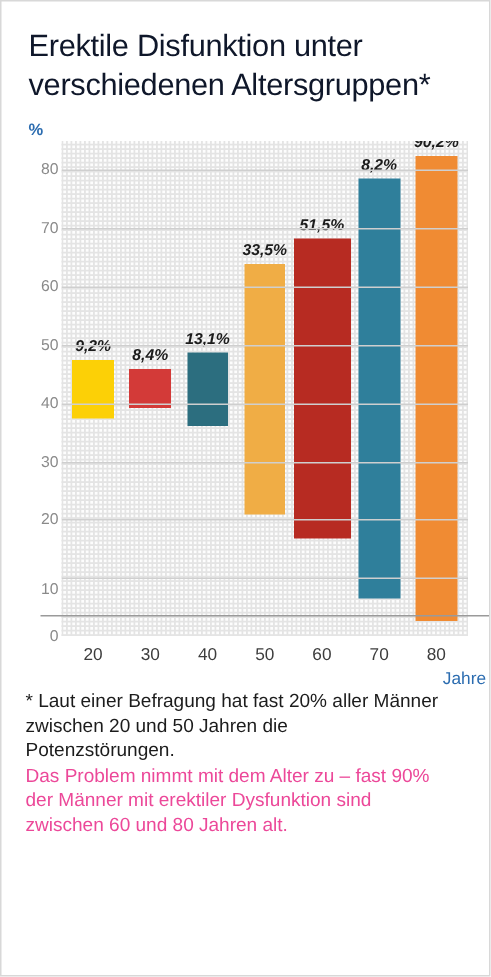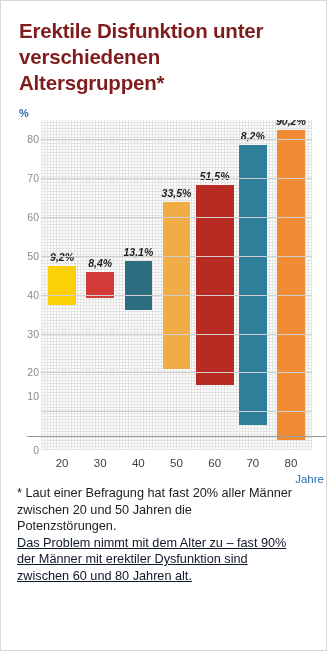--- a/index.html
+++ b/index.html
@@ -20,22 +20,22 @@
     background: #ffffff;
     border: 1px solid #d8d8d8;
     padding: 0;
     position: relative;
   }
   .title {
     margin: 0;
     padding: 17px 18px 0 18px;
     font-size: 20.5px;
     line-height: 26px;
-    font-weight: 700;
-    color: #7f1d1d;
+    font-weight: 400;
+    color: #0f172a;
     letter-spacing: -0.2px;
   }
   .chart-wrap {
     position: relative;
     margin: 10px 0 0 0;
     padding: 0 14px 0 14px;
   }
   .axis-unit {
     color: #2b6cb0;
     font-size: 11px;
@@ -152,39 +152,38 @@
   .notes {
     padding: 16px 32px 0 16px;
     font-size: 12.7px;
     line-height: 16.5px;
   }
   .note-black {
     color: #1c1c1c;
     margin: 0;
   }
   .note-blue {
-    color: #0f172a;
-    margin: 0;
-    text-decoration: underline;
+    color: #ec4899;
+    margin: 0;
   }
 </style>
 </head>
 <body>
 
 <div class="card">
 
   <h1 class="title">Erektile Disfunktion unter verschiedenen Altersgruppen*</h1>
 
   <div class="chart-wrap">
     <div class="axis-unit">%</div>
 
     <div class="plot-row">
       <div class="ylabels">
           <span style="top: 330px;">0</span>
-          <span style="top: 276px;">10</span>
+          <span style="top: 299px;">10</span>
           <span style="top: 252.353px;">20</span>
           <span style="top: 213.529px;">30</span>
           <span style="top: 174.706px;">40</span>
           <span style="top: 135.882px;">50</span>
           <span style="top: 97.0588px;">60</span>
           <span style="top: 58.2353px;">70</span>
           <span style="top: 19.4118px;">80</span>
         </div>
       <div class="plot">
         <div class="bars">

